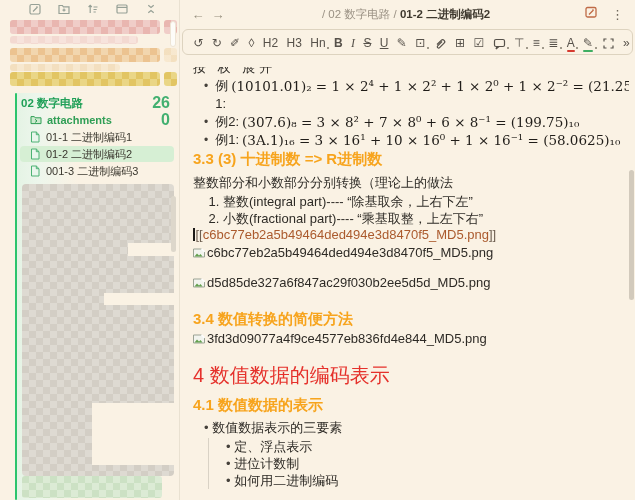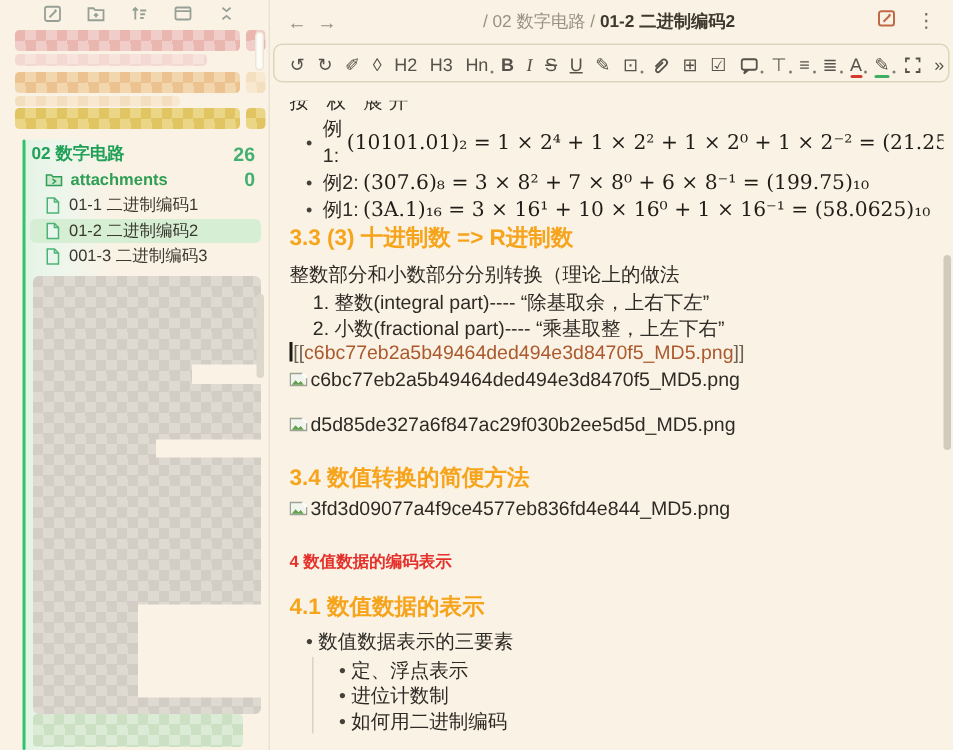--- a/index.html
+++ b/index.html
@@ -16,21 +16,21 @@
   .m-orange{--a:#f2d6ae;--b:#ecc390}
   .m-orange2{--a:#f6e3c4;--b:#f0d6ac;opacity:.65}
   .m-yellow{--a:#ead686;--b:#e2c563}
   .m-gray{--a:#dedad2;--b:#d3cec5;border-radius:4px}
   .m-green{--a:#dcebd5;--b:#cce1c4}
   .patch{position:absolute;background:#faf2e4}
   #tree-bg{position:absolute;left:16px;top:93px;width:160px;height:407px;background:linear-gradient(90deg,#e4f3e4 0px,#edf6ec 22px,rgba(237,246,236,0) 62px)}
   #tree-line{position:absolute;left:15px;top:93px;width:2px;height:407px;background:#2cc46c;border-radius:2px}
   .trow{position:absolute;left:20px;right:6px;height:16px;line-height:16px;font-size:11px;display:flex;align-items:center;cursor:pointer}
   .trow .tlabel{white-space:nowrap;overflow:hidden}
-  .trow .tcount{margin-left:auto;font-size:13px;color:#42b070;padding-right:4px}
+  .trow .tcount{margin-left:auto;font-size:16px;color:#42b070;padding-right:4px}
   .trow svg{margin-right:5px;flex:0 0 auto}
   .t-title{font-weight:bold;color:#21a058;font-size:11.5px;left:21px}
   .t-green{color:#2f9e55;font-weight:bold;padding-left:10px}
   .t-doc{color:#3b382f;padding-left:9px}
   .t-selected{background:#d6efd4;border-radius:4px}
   .sb-thumb{position:absolute;border-radius:3px}
   #divider{position:absolute;left:179px;top:0;width:1px;height:500px;background:#e9e1d1}
 
   
   #editor{position:absolute;left:180px;top:0;width:455px;height:500px}
@@ -53,42 +53,42 @@
   .tb .bar{position:absolute;left:4px;right:4px;bottom:1px;height:2px;border-radius:1px}
   .bar-red{background:#d63a2f}
   .bar-green{background:#3fae62}
   .tb svg{display:block;margin-bottom:3px}
 
   #ed-content{position:absolute;left:0;top:67px;width:449px;height:444px;overflow:hidden;padding:0 6px 0 13px;font-size:13px;cursor:text}
   #clip-line{height:9px;overflow:hidden}
   #clip-line>div{margin-top:-8px;letter-spacing:4px;color:#2e2b26}
 
   ul.examples{list-style:none;margin-top:1px;padding-left:11px}
-  ul.examples li{line-height:18px;display:flex;align-items:center}
+  ul.examples li{line-height:18px;display:flex;align-items:flex-start}
   ul.examples li::before{content:"•";color:#45413a;margin-right:7px;font-size:12px}
   .ex-prefix{margin-right:3px}
   .math{font-family:"DejaVu Serif","Liberation Serif",serif;font-size:13.5px;color:#201d19;white-space:nowrap}
 
   h3.orange{color:#f7a41d;font-size:15px;font-weight:bold;line-height:20px}
   .h33{margin-top:0}
   .para{margin-top:5px;line-height:17px}
   ol.steps{margin-top:2px;padding-left:30px;color:#2e2b26}
   ol.steps li{line-height:17px}
 
   #embed-line{line-height:16px;white-space:nowrap}
   .cursor{display:inline-block;width:1.5px;height:13px;background:#1c1a17;vertical-align:-2px;margin-right:1px}
   .wik-br{color:#6e6052}
   .wik-file{color:#ab5a2d}
 
   .img-line{margin-top:2px;line-height:16px;display:flex;align-items:center;white-space:nowrap}
   .img-line svg{margin-right:2px;flex:0 0 auto}
   .img2{margin-top:14px}
   .img3{margin-top:2px}
   .h34{margin-top:18px}
-  h2.red{margin-top:16px;color:#e5312b;font-size:11px;font-weight:bold;line-height:24px}
+  h2.red{margin-top:16px;color:#e5312b;font-size:20px;font-weight:normal;line-height:24px}
   .h41{margin-top:8px}
 
   ul.top{list-style:none;margin-top:4px;padding-left:11px}
   ul.top>li{line-height:17px}
   ul.top>li::before{content:"• ";color:#45413a}
   ul.nested{list-style:none;border-left:1px solid #d9d2c5;margin-left:4px;padding-left:17px;margin-top:2px}
   ul.nested li{line-height:17px}
   ul.nested li::before{content:"• ";color:#45413a}
 
   #ed-scroll{position:absolute;right:1px;top:170px;width:5px;height:130px;background:#d2cabc;border-radius:3px;cursor:pointer}

